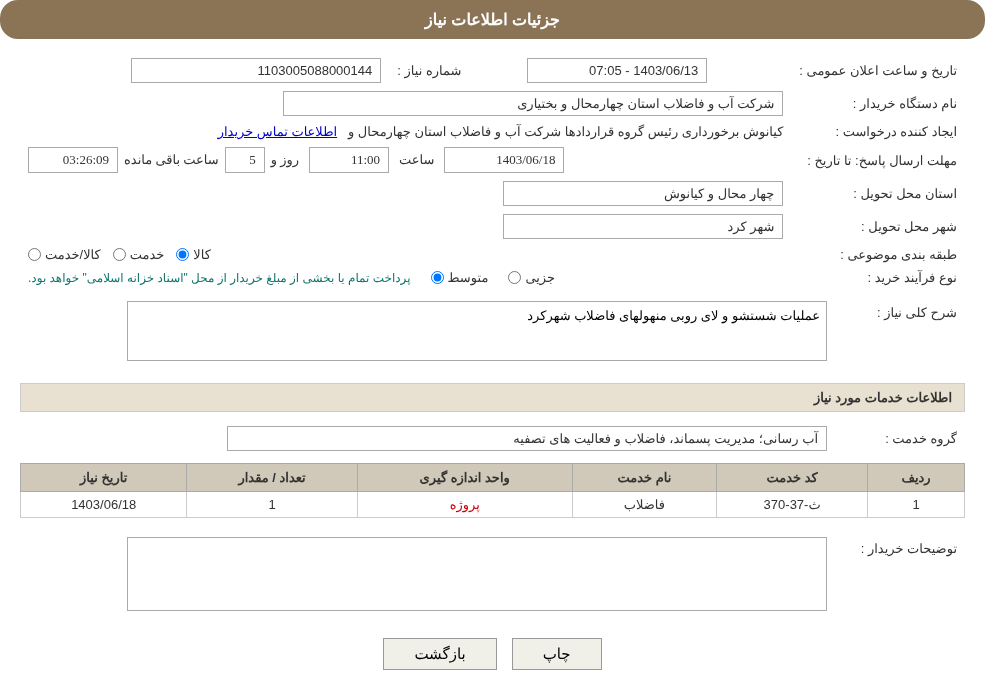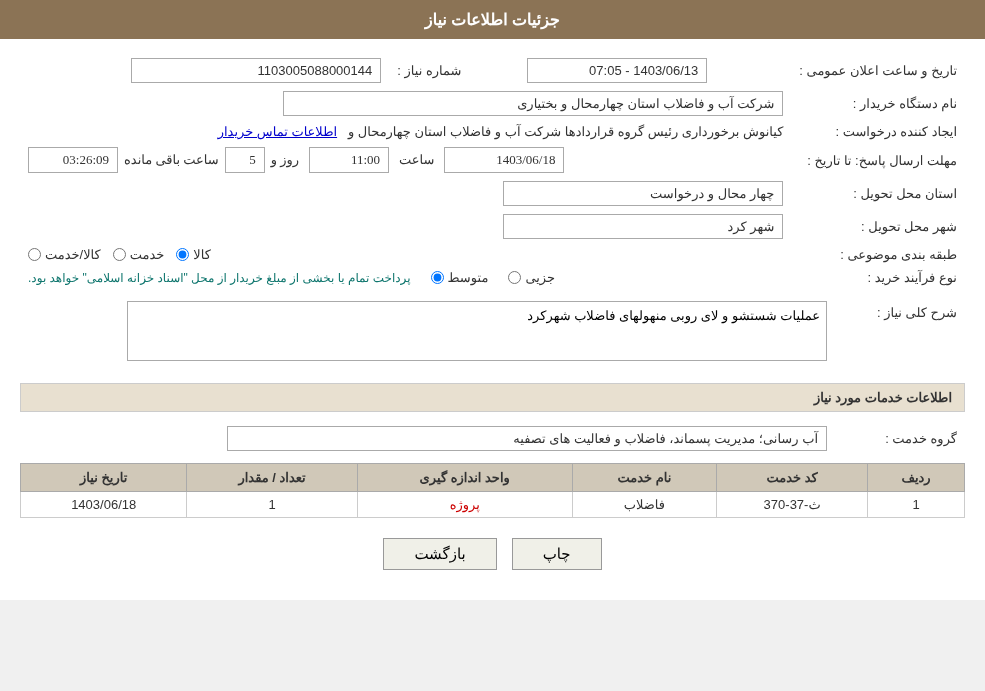--- a/index.html
+++ b/index.html
@@ -15,20 +15,21 @@
       margin: 0 auto;
       background: #fff;
     }
     .header-bar {
       background: #8b7355;
       color: #fff;
       text-align: center;
       padding: 10px 20px;
       font-size: 16px;
       font-weight: bold;
+      border-radius: 18px;
     }
     .content {
       padding: 15px 20px;
     }
     .section-title {
       background: #e8e0d0;
       border: 1px solid #ccc;
       padding: 6px 12px;
       font-weight: bold;
       margin: 15px 0 10px 0;
@@ -245,21 +246,21 @@
             <div class="input-box" style="width:80px;">11:00</div>
             <span>ساعت</span>
             <div class="input-box" style="width:120px;">1403/06/18</div>
           </div>
         </td>
       </tr>
 
       <tr>
         <td class="label-cell">استان محل تحویل :</td>
         <td class="value-cell" colspan="3">
-          <div class="input-box" style="width:280px;">چهار محال و درخواست</div>
+          <div class="input-box" style="width:280px;">چهار محال و کیانوش</div>
         </td>
       </tr>
 
       <tr>
         <td class="label-cell">شهر محل تحویل :</td>
         <td class="value-cell" colspan="3">
           <div class="input-box" style="width:280px;">شهر کرد</div>
         </td>
       </tr>
 
@@ -342,19 +343,29 @@
       <td>1</td>
       <td>ث-37-370</td>
       <td>فاضلاب</td>
       <td class="link-cell" style="color:#cc0000;">پروژه</td>
       <td>1</td>
       <td>1403/06/18</td>
     </tr>
         </tbody>
     </table>
 
+    <table class="info-table" style="margin-top:15px;">
+      <tbody>
+          <tr>
+        <td class="label-cell" style="vertical-align:top; padding-top:8px;">توضیحات خریدار :</td>
+        <td class="value-cell">
+          <textarea class="buyer-notes-box" rows="4" style="width: 700px;"></textarea>
+        </td>
+      </tr>
+    </tbody>
+      </table>
 
     <div class="footer-buttons">
       <button class="btn btn-print">چاپ</button>
       <button class="btn btn-back">بازگشت</button>
     </div>
   </div>
 </div>
 
 </body></html>

